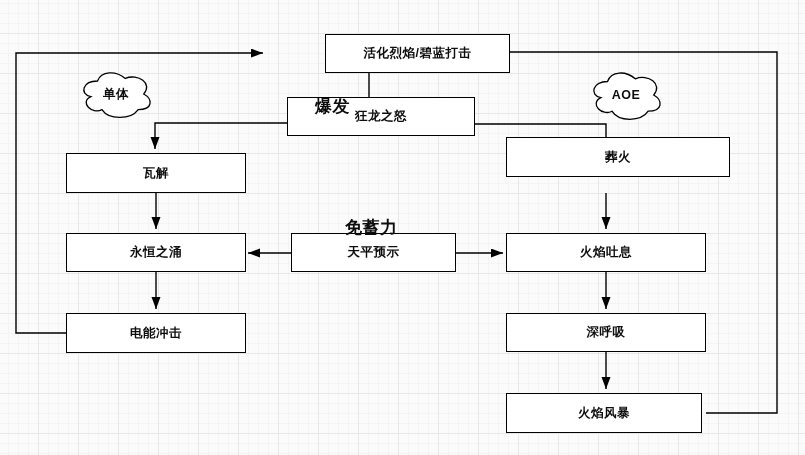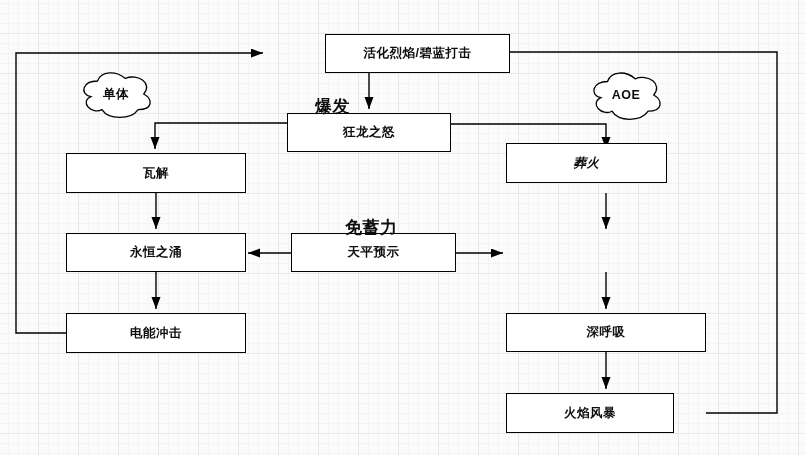--- a/index.html
+++ b/index.html
@@ -77,29 +77,29 @@
   .edge-label {
     position: absolute;
     font-size: 17px;
     font-weight: 600;
     color: #0d0d0d;
     letter-spacing: 0.5px;
     white-space: nowrap;
   }
   
   #n-activate { left: 277px; top: 34px;  width: 185px; height: 39px; margin-left: 48px; }
-  #n-rage     { left: 287px; top: 113px; width: 164px; height: 39px; }
+  #n-rage     { left: 287px; top: 97px; width: 188px; height: 39px; }
   #n-disint   { left: 66px;  top: 153px; width: 180px; height: 40px; }
   #n-surge    { left: 66px;  top: 233px; width: 180px; height: 39px; }
   #n-shock    { left: 66px;  top: 313px; width: 180px; height: 40px; }
   #n-libra    { left: 291px; top: 233px; width: 165px; height: 39px; }
-  #n-burial   { left: 506px; top: 143px; width: 161px; height: 40px; font-style: italic; }
+  #n-burial   { left: 506px; top: 137px; width: 224px; height: 40px; }
   #n-breath   { left: 506px; top: 233px; width: 200px; height: 39px; }
   #n-deep     { left: 506px; top: 313px; width: 200px; height: 39px; }
-  #n-storm    { left: 506px; top: 393px; width: 168px; height: 40px; text-align: right; }
+  #n-storm    { left: 506px; top: 393px; width: 196px; height: 40px; text-align: right; }
   #cloud-single { left: 79px;  top: 68px; width: 74px; height: 52px; }
   #cloud-aoe    { left: 589px; top: 68px; width: 74px; height: 54px; }
   #lbl-burst     { left: 315px; top: 95px;  }
   #lbl-no-charge { left: 345px; top: 205px; margin-top: 11px; }
 </style>
 </head>
 <body>
 
 <div class="canvas">
 
@@ -155,20 +155,23 @@
   </div>
   <div class="node" id="n-shock">
     <span>电能冲击</span>
   </div>
   <div class="node" id="n-libra">
     <span>天平预示</span>
   </div>
   <div class="node" id="n-burial">
     <span>葬火</span>
   </div>
+  <div class="node" id="n-breath">
+    <span>火焰吐息</span>
+  </div>
   <div class="node" id="n-deep">
     <span>深呼吸</span>
   </div>
   <div class="node" id="n-storm">
     <span>火焰风暴</span>
   </div>
 
   <div class="edge-label" id="lbl-burst">爆发</div>
   <div class="edge-label" id="lbl-no-charge">免蓄力</div>
 

